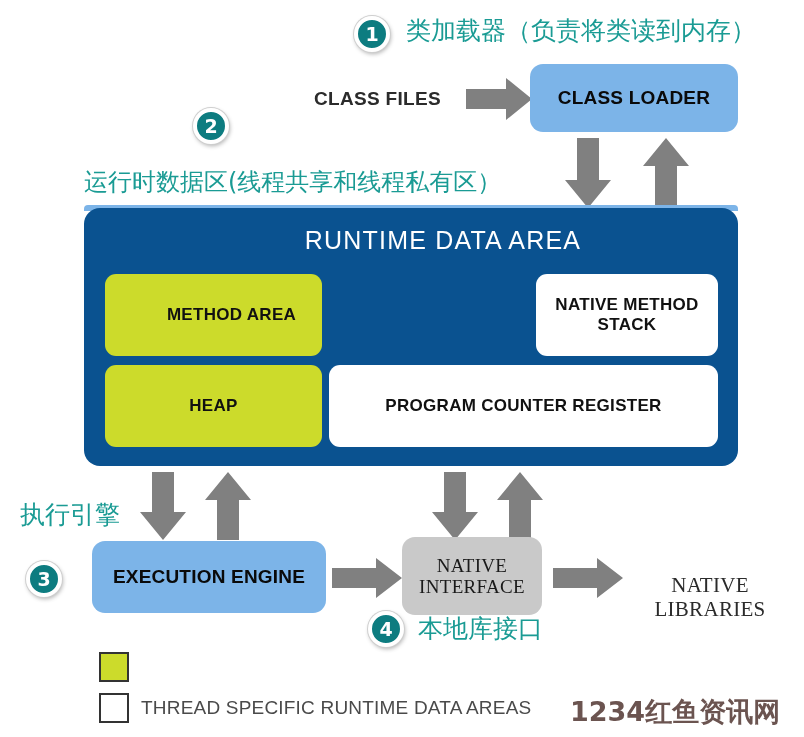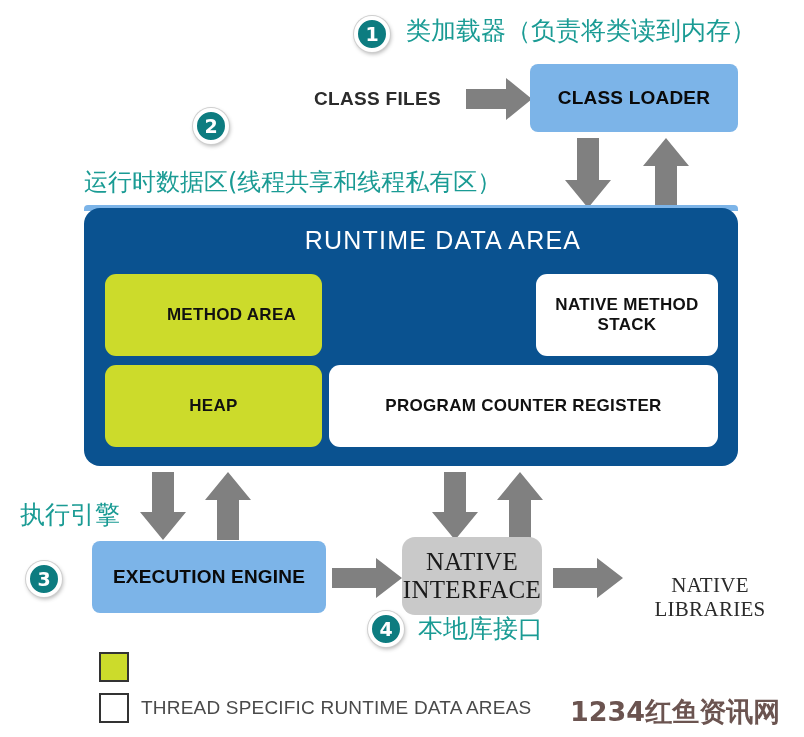--- a/index.html
+++ b/index.html
@@ -53,31 +53,31 @@
   .box {
     box-sizing: border-box;
     display: flex;
     align-items: center;
     justify-content: center;
     text-align: center;
     line-height: 1.12;
   }
   .box-blue {
     background: #7cb4e8;
-    border-radius: 8px;
+    border-radius: 13px;
     color: #0a0a0a;
     font-weight: bold;
     font-size: 19px;
     letter-spacing: 0.2px;
   }
   .box-grey {
     background: #c9c9c9;
     border-radius: 13px;
     color: #1a1a1a;
-    font-size: 25px;
+    font-size: 19px;
     letter-spacing: 0.3px;
     font-family: "Liberation Serif", serif;
     font-weight: normal;
   }
   .plain-label {
     color: #2b2b2b;
     font-size: 19px;
     font-weight: bold;
     text-align: center;
     line-height: 1.15;

